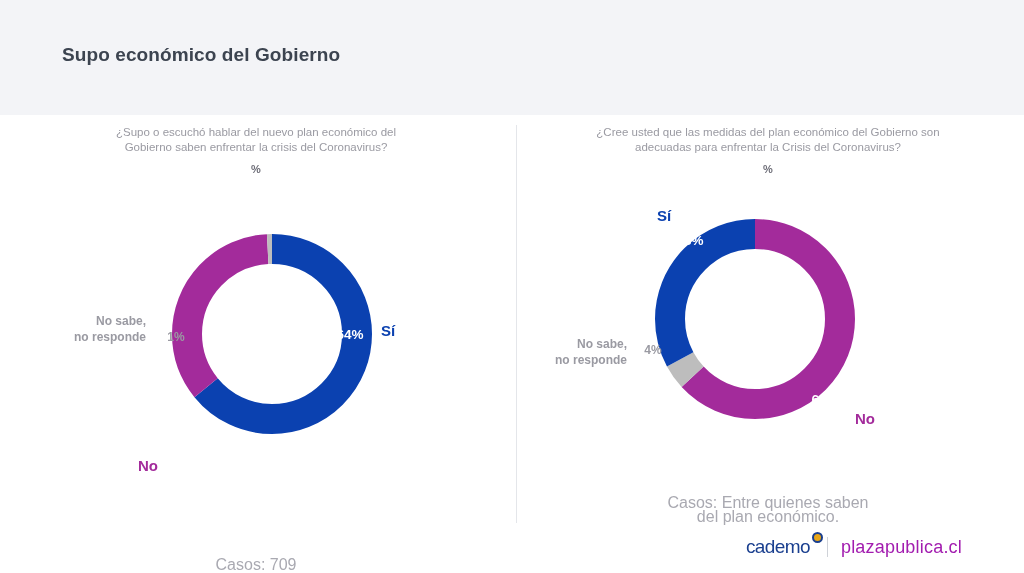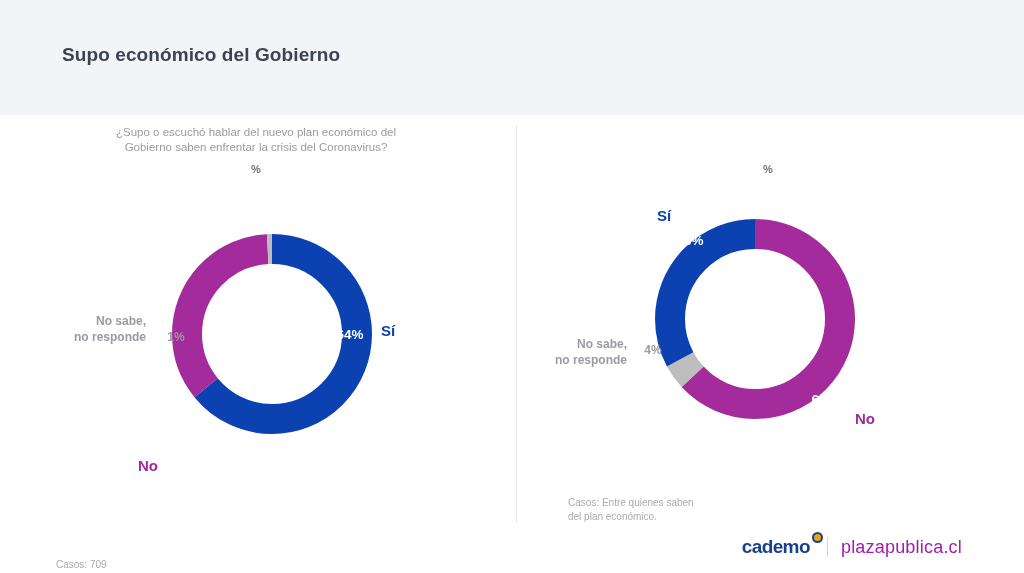--- a/index.html
+++ b/index.html
@@ -93,22 +93,22 @@
   }
   .donut-wrap svg {
     display: block;
     margin: 0 auto;
   }
 
   .footnote {
     position: absolute;
     left: 56px;
     width: 400px;
-    text-align: left;
-    font-size: 10px;
+    text-align: center;
+    font-size: 16px;
     line-height: 14px;
     color: #a9a9b1;
   }
   .footnote-left  { top: 395px; margin-top: 48px; }
   .footnote-right { top: 381px; }
 
   
   .lbl {
     font-family: "Liberation Sans", sans-serif;
     font-weight: bold;
@@ -129,21 +129,21 @@
     position: absolute;
     right: 62px;
     top: 6px;
     display: flex;
     align-items: center;
     gap: 13px;
   }
   .brand-cademo {
     position: relative;
     font-size: 19px;
-    font-weight: bold;
+    font-weight: normal;
     color: #1a3f8f;
     letter-spacing: -0.6px;
     padding-right: 4px;
   }
   .brand-sep {
     width: 1px;
     height: 20px;
     background: #cfd2d8;
   }
   .brand-plaza {
@@ -201,20 +201,24 @@
       </svg>
     </div>
 
     <div class="footnote footnote-left">
       <span>Casos: 709</span>
     </div>
   </div>
 
   <div class="panel panel-right">
 
+    <div class="question">
+      <span>¿Cree usted que las medidas del plan económico del Gobierno son</span><br>
+      <span>adecuadas para enfrentar la Crisis del Coronavirus?</span>
+    </div>
     <div class="pct-unit">%</div>
 
     <div class="donut-wrap">
       <svg width="512" height="290" viewBox="0 0 512 290">
 
         <circle cx="243" cy="130" r="85" fill="none" stroke="#a32b9b" stroke-width="30" stroke-dasharray="336.5 539.5" transform="rotate(-90 243 130)"></circle>
 
         <circle cx="243" cy="130" r="85" fill="none" stroke="#bdbdbd" stroke-width="30" stroke-dasharray="21.4 854.6" stroke-dashoffset="-336.5" transform="rotate(-90 243 130)"></circle>
 
         <circle cx="243" cy="130" r="85" fill="none" stroke="#0b41b0" stroke-width="30" stroke-dasharray="176.2 699.8" stroke-dashoffset="-357.9" transform="rotate(-90 243 130)"></circle>

